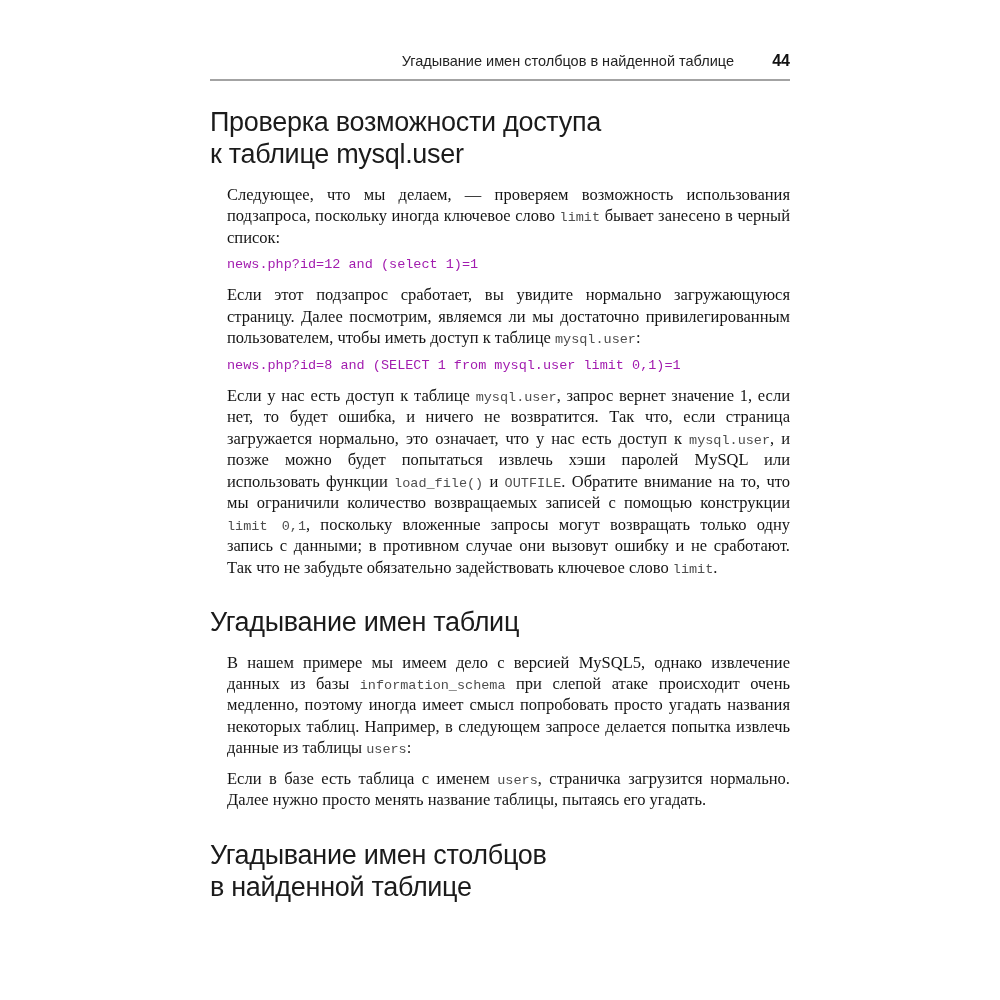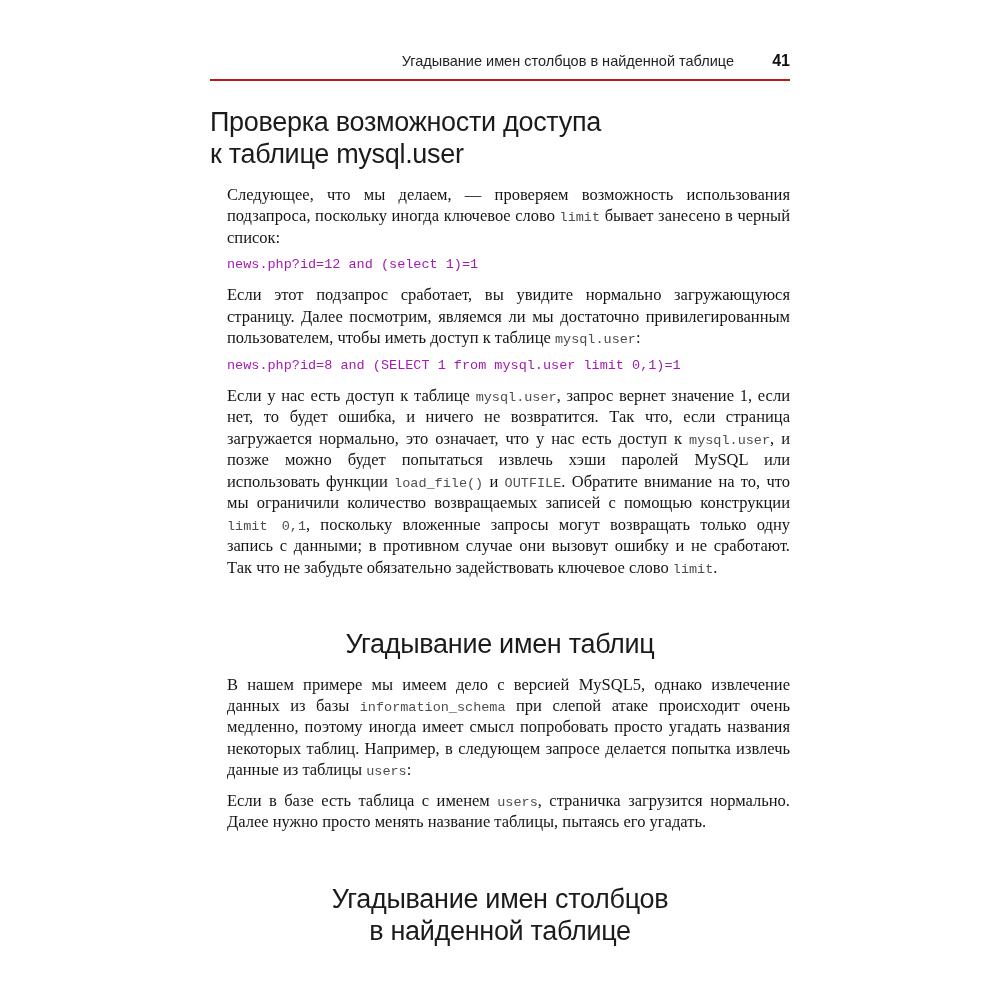--- a/index.html
+++ b/index.html
@@ -3,57 +3,57 @@
 <meta charset="utf-8">
 <style>
   html,body{margin:0;padding:0;background:#ffffff;}
   .page{
     width:1000px;height:1000px;background:#ffffff;box-sizing:border-box;
     padding:52px 210px 0 210px;overflow:hidden;
     font-family:"Liberation Serif",serif;color:#151515;
   }
   .running-header{
     display:flex;justify-content:flex-end;align-items:baseline;
-    border-bottom:2px solid #b91c1c;padding-bottom:9px;
+    border-bottom:2px solid #a3a3a3;padding-bottom:9px;
   }
   .running-head-text{
     font-family:"Liberation Sans",sans-serif;font-size:14.5px;color:#232323;
   }
   .page-number{
     font-family:"Liberation Sans",sans-serif;font-size:16px;font-weight:700;
     color:#111;margin-left:30px;min-width:26px;text-align:right;
   }
   .section-heading{
     font-family:"Liberation Sans",sans-serif;font-weight:400;
     font-size:27px;line-height:1.2;letter-spacing:-0.3px;color:#1b1b1b;
     margin:25px 0 13px 0;
   }
   section{margin:0;}
-  section + section .section-heading{margin-top:50px;text-align:center;}
+  section + section .section-heading{margin-top:28px;}
   .body-block{padding-left:17px;}
   .para{
     font-size:16.5px;line-height:1.3;text-align:justify;
     margin:9px 0 9px 0;color:#141414;
   }
   .inline-code{
     font-family:"Liberation Mono","DejaVu Sans Mono",monospace;
     font-size:13.5px;color:#4e4e4e;
   }
   .codeline{
     font-family:"Liberation Mono","DejaVu Sans Mono",monospace;
     font-size:13.5px;color:#a21caf;margin:7px 0 12px 0;white-space:pre;
   }
 </style>
 </head>
 <body>
 
 <div class="page">
   <div class="running-header">
     <span class="running-head-text">Угадывание имен столбцов в найденной таблице</span>
-    <span class="page-number">41</span>
+    <span class="page-number">44</span>
   </div>
   <div id="content">
       <section>
         <h2 class="section-heading">Проверка возможности доступа<br>к таблице mysql.user</h2>
         <div class="body-block">
           <p class="para"><span>Следующее, что мы делаем, — проверяем возможность использования подзапроса, поскольку иногда ключевое слово </span><span class="inline-code">limit</span><span> бывает занесено в черный список:</span></p>
           <div class="codeline">news.php?id=12 and (select 1)=1</div>
           <p class="para"><span>Если этот подзапрос сработает, вы увидите нормально загружающуюся страницу. Далее посмотрим, являемся ли мы достаточно привилегированным пользователем, чтобы иметь доступ к таблице </span><span class="inline-code">mysql.user</span><span>:</span></p>
           <div class="codeline">news.php?id=8 and (SELECT 1 from mysql.user limit 0,1)=1</div>
           <p class="para"><span>Если у нас есть доступ к таблице </span><span class="inline-code">mysql.user</span><span>, запрос вернет значение 1, если нет, то будет ошибка, и ничего не возвратится. Так что, если страница загружается нормально, это означает, что у нас есть доступ к </span><span class="inline-code">mysql.user</span><span>, и позже можно будет попытаться извлечь хэши паролей MySQL или использовать функции </span><span class="inline-code">load_file()</span><span> и </span><span class="inline-code">OUTFILE</span><span>. Обратите внимание на то, что мы ограничили количество возвращаемых записей с помощью конструкции </span><span class="inline-code">limit 0,1</span><span>, поскольку вложенные запросы могут возвращать только одну запись с данными; в противном случае они вызовут ошибку и не сработают. Так что не забудьте обязательно задействовать ключевое слово </span><span class="inline-code">limit</span><span>.</span></p>

